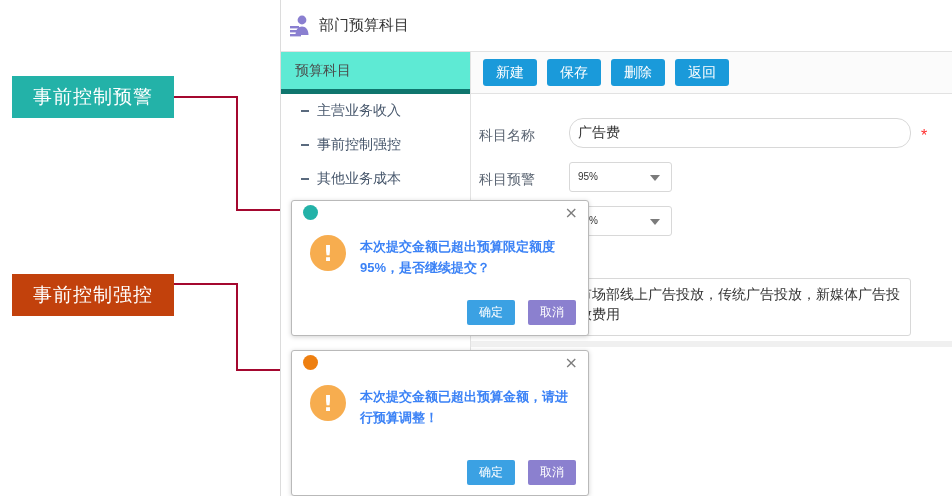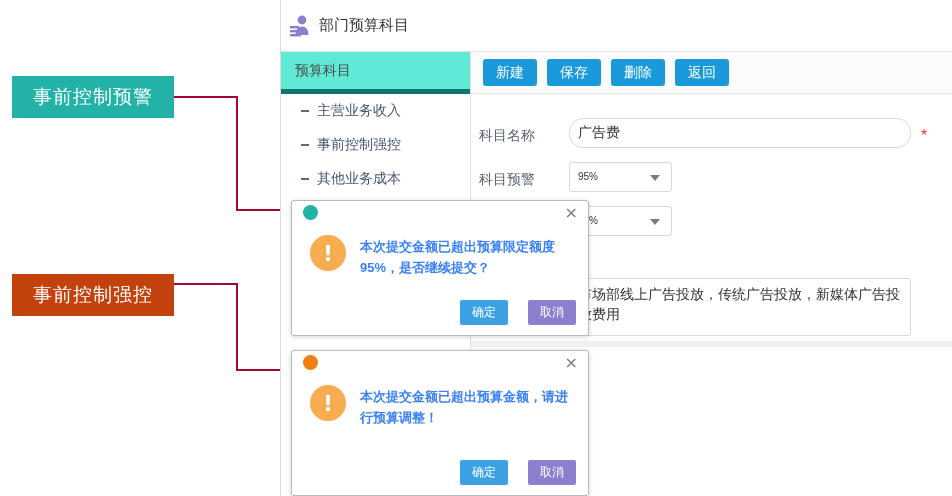--- a/index.html
+++ b/index.html
@@ -250,21 +250,21 @@
     font-size: 13px;
     font-weight: bold;
     color: #3b82f6;
     line-height: 21px;
     padding-top: 1px;
   }
   .dlg-foot {
     position: absolute;
     right: 12px; bottom: 10px;
     display: flex;
-    gap: 20px;
+    gap: 13px;
     justify-content: flex-end;
   }
   .dlg-btn {
     border: none;
     border-radius: 2px;
     color: #ffffff;
     font-size: 12px;
     font-family: inherit;
     padding: 4px 12px;
     cursor: pointer;

